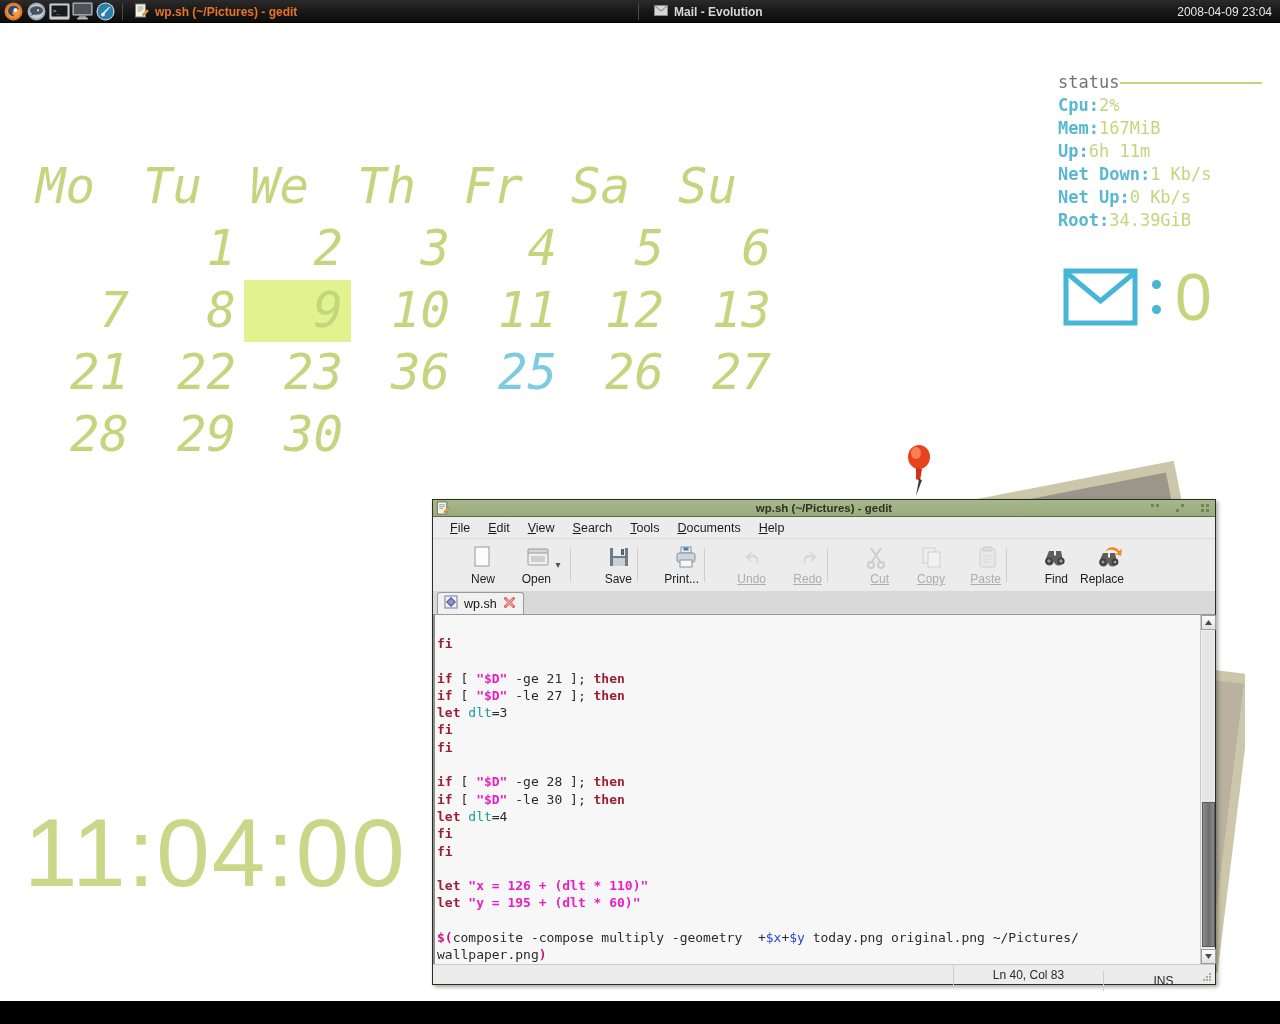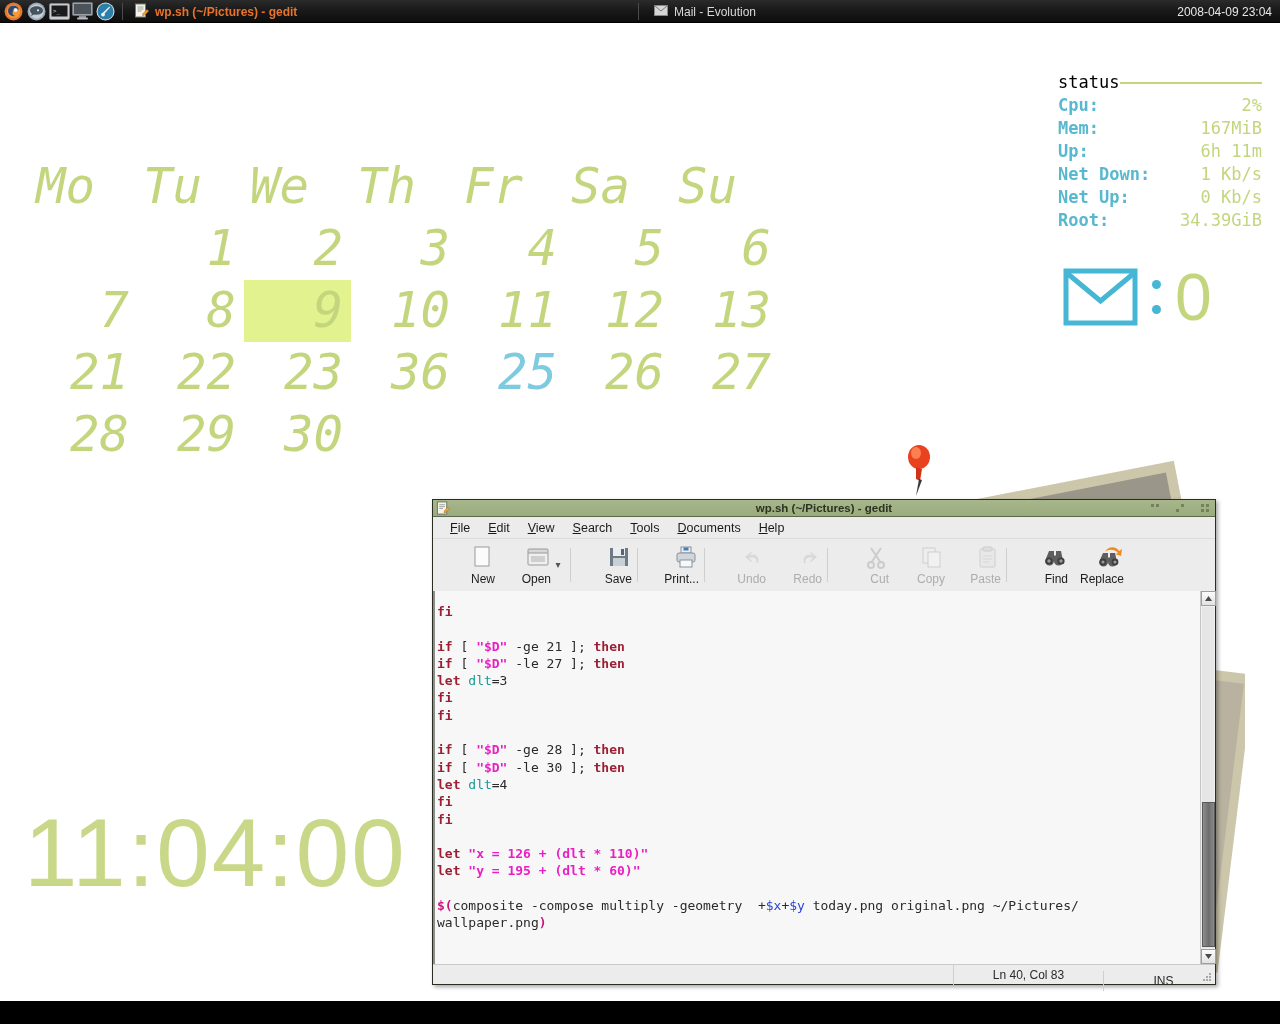--- a/index.html
+++ b/index.html
@@ -25,21 +25,21 @@
 
   .task {
     display: flex; align-items: center; gap: 6px; height: 23px;
     padding: 0 6px; font-size: 12px;
   }
   .task-label { white-space: nowrap; }
   .task-active .task-label { color: #e8732a; font-weight: bold; }
   .task-inactive .task-label { color: #d8d8d8; }
 
   #task-gedit { position: absolute; left: 128px; top: 0; }
-  #task-evolution { position: absolute; left: 648px; top: 0; }
+  #task-evolution { position: absolute; left: 648px; top: 0; font-weight: bold; }
   #task-evolution::before {
     content: ""; position: absolute; left: -10px; top: 3px;
     width: 1px; height: 17px; background: #4a4a4a;
   }
   #panel-clock {
     position: absolute; right: 8px; top: 0; height: 23px;
     display: flex; align-items: center; color: #e6e6e6; font-size: 12px;
   }
 
   
@@ -68,25 +68,25 @@
     font-size: 96px; color: #c9d888; letter-spacing: 2px;
     white-space: nowrap;
   }
 
   
   #status {
     position: absolute; left: 1058px; top: 48px;
     font-family: "DejaVu Sans Mono", monospace; font-size: 17px;
     width: 204px; line-height: 23px;
   }
-  #status .hdr { color: #000000; position: relative; letter-spacing: 0px; }
+  #status .hdr { color: #737373; position: relative; letter-spacing: 0px; }
   #status .hdr .rule {
     position: absolute; left: 62px; right: 0; top: 11px; height: 2px; background: #c3d67e;
   }
-  #status .row { display: flex; justify-content: space-between; }
+  #status .row { display: flex; }
   #status .k { color: #58b8cf; }
   #status .v { color: #c3d67e; }
 
   
   #mailcount { position: absolute; left: 1063px; top: 245px; display: flex; align-items: center; gap: 14px; }
   #mailcount .env { width: 75px; height: 58px; }
   #mailcount .colon { display: flex; flex-direction: column; gap: 16px; }
   #mailcount .colon i { display: block; width: 9px; height: 9px; border-radius: 50%; background: #45b6d4; }
   #mailcount .zero { font-family: "Liberation Sans", sans-serif; font-size: 66px; color: #c3d67e; line-height: 58px; }
 
@@ -129,42 +129,42 @@
   #toolbar {
     height: 52px; background: #ececec; display: flex; align-items: flex-start;
     padding: 3px 4px 0 6px; gap: 0;
   }
   .tbitem {
     width: 56px; display: flex; flex-direction: column; align-items: flex-end; gap: 1px;
     padding-top: 3px;
   }
   .tbitem .ic { height: 26px; display: flex; align-items: flex-end; }
   .tbitem .lb { font-size: 12px; color: #1d1d1d; }
-  .tbitem.dim .lb { color: #adadad; }
+  .tbitem.dim .lb { color: #adadad; text-decoration: underline; }
   .tbitem.dim .ic { opacity: .38; }
   .tbsep { width: 1px; height: 34px; background: #cfcfcf; margin: 6px 5px 0 5px; }
   .tbchevron { width: 14px; display: flex; align-items: center; justify-content: center; height: 44px; color: #555; font-size: 10px; }
 
   #tabstrip {
     height: 24px; background: #d9d9d9; display: flex; align-items: flex-end;
     padding-left: 4px; border-bottom: 1px solid #9a9a9a;
   }
   .tab {
     display: flex; align-items: center; gap: 6px; height: 22px; padding: 0 7px 0 6px;
     background: #f1f1f1; border: 1px solid #9a9a9a; border-bottom: none;
     border-radius: 3px 3px 0 0; font-size: 12.5px;
   }
   .tab .tname { color: #151515; }
 
   #editwrap { flex: 1; display: flex; background: #f7f7f7; min-height: 0; position: relative; }
   #editor {
     flex: 1; background: #f7f7f7; overflow: hidden; position: relative;
     border-left: 2px solid #8d8d8d;
     font-family: "DejaVu Sans Mono", monospace; font-size: 13px; line-height: 17.3px;
-    padding: 12px 0 0 2px; white-space: pre;
+    padding: 20px 0 0 2px; white-space: pre;
   }
   #editor .ln { height: 17.3px; }
   .k { color: #9c1f34; font-weight: bold; }      
   .s { color: #e81fc4; font-weight: bold; }      
   .v { color: #1a9a96; }                         
   .vb { color: #2a44d8; }                        
   .p { color: #c9137f; font-weight: bold; }      
   .t { color: #2a2a2a; }                         
 
   #vscroll { width: 15px; background: #f0f0f0; border-left: 1px solid #c6c6c6; position: relative; }
@@ -563,20 +563,37 @@
                 <circle cx="19" cy="17" r="3.4" fill="#3e3e3e"></circle>
               <circle cx="7" cy="17" r="1.6" fill="#9c9c9c"></circle>
                 <circle cx="19" cy="17" r="1.6" fill="#9c9c9c"></circle>
               <path d="M9 7c3-6 11-6 14-1l3-2-1 7-6-2 3-1c-3-4-10-4-13-1z" fill="#f08a1e"></path>
             </svg>
           </span>
           <span class="lb">Replace</span>
         </div>
       </div>
 
+      <div id="tabstrip">
+        <div class="tab">
+          <span>
+            <svg width="14" height="14" viewBox="0 0 14 14">
+              <rect x="1" y="1" width="12" height="12" fill="#f0f0f5" stroke="#7a7a9a"></rect>
+              <rect x="4" y="4" width="6" height="6" transform="rotate(45 7 7)" fill="#8e8ed8" stroke="#4a4a8a"></rect>
+            </svg>
+          </span>
+          <span class="tname">wp.sh</span>
+          <span>
+            <svg width="13" height="13" viewBox="0 0 13 13">
+              <path d="M2.5 2.5 10.5 10.5 M10.5 2.5 2.5 10.5" stroke="#e06060" stroke-width="3" stroke-linecap="round"></path>
+              <path d="M3.5 3.5 9.5 9.5 M9.5 3.5 3.5 9.5" stroke="#f5a8a8" stroke-width="1.2" stroke-linecap="round"></path>
+            </svg>
+          </span>
+        </div>
+      </div>
 
       <div id="editwrap">
         <div id="editor"><div class="ln"><span class="k">fi</span></div><div class="ln">&nbsp;</div><div class="ln"><span class="k">if</span><span class="t"> [ </span><span class="s">"$D"</span><span class="t"> -ge 21 ]; </span><span class="k">then</span></div><div class="ln"><span class="k">if</span><span class="t"> [ </span><span class="s">"$D"</span><span class="t"> -le 27 ]; </span><span class="k">then</span></div><div class="ln"><span class="k">let</span><span class="t"> </span><span class="v">dlt</span><span class="t">=3</span></div><div class="ln"><span class="k">fi</span></div><div class="ln"><span class="k">fi</span></div><div class="ln">&nbsp;</div><div class="ln"><span class="k">if</span><span class="t"> [ </span><span class="s">"$D"</span><span class="t"> -ge 28 ]; </span><span class="k">then</span></div><div class="ln"><span class="k">if</span><span class="t"> [ </span><span class="s">"$D"</span><span class="t"> -le 30 ]; </span><span class="k">then</span></div><div class="ln"><span class="k">let</span><span class="t"> </span><span class="v">dlt</span><span class="t">=4</span></div><div class="ln"><span class="k">fi</span></div><div class="ln"><span class="k">fi</span></div><div class="ln">&nbsp;</div><div class="ln"><span class="k">let</span><span class="t"> </span><span class="s">"x = 126 + (dlt * 110)"</span></div><div class="ln"><span class="k">let</span><span class="t"> </span><span class="s">"y = 195 + (dlt * 60)"</span></div><div class="ln">&nbsp;</div><div class="ln"><span class="p">$(</span><span class="t">composite -compose multiply -geometry  +</span><span class="vb">$x</span><span class="t">+</span><span class="vb">$y</span><span class="t"> today.png original.png ~/Pictures/</span></div><div class="ln"><span class="t">wallpaper.png</span><span class="p">)</span></div></div>
         <div id="vscroll">
           <div class="trough"></div>
           <div class="arr up">
             <svg width="7" height="5" viewBox="0 0 7 5">
                 <path d="M3.5 0 7 5 0 5z" fill="#4a4a4a"></path>
               </svg>
           </div>

